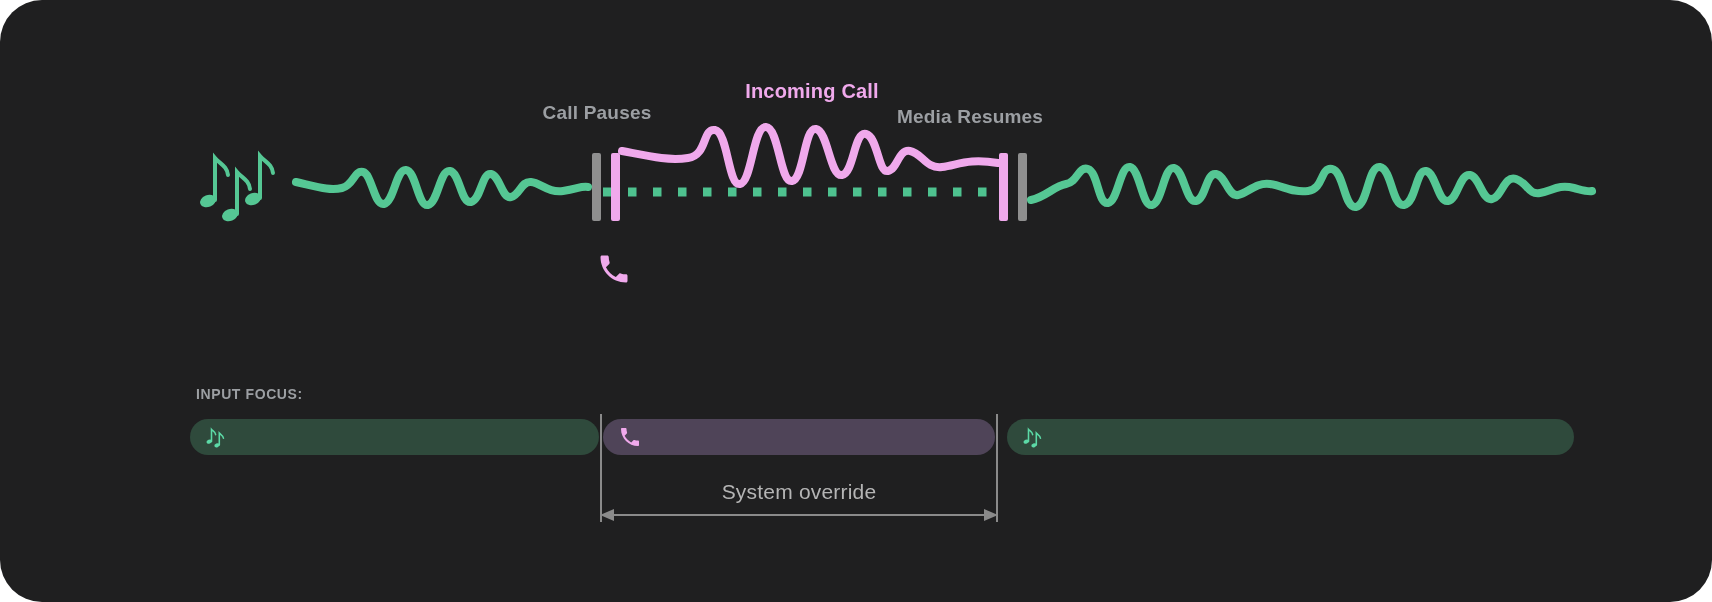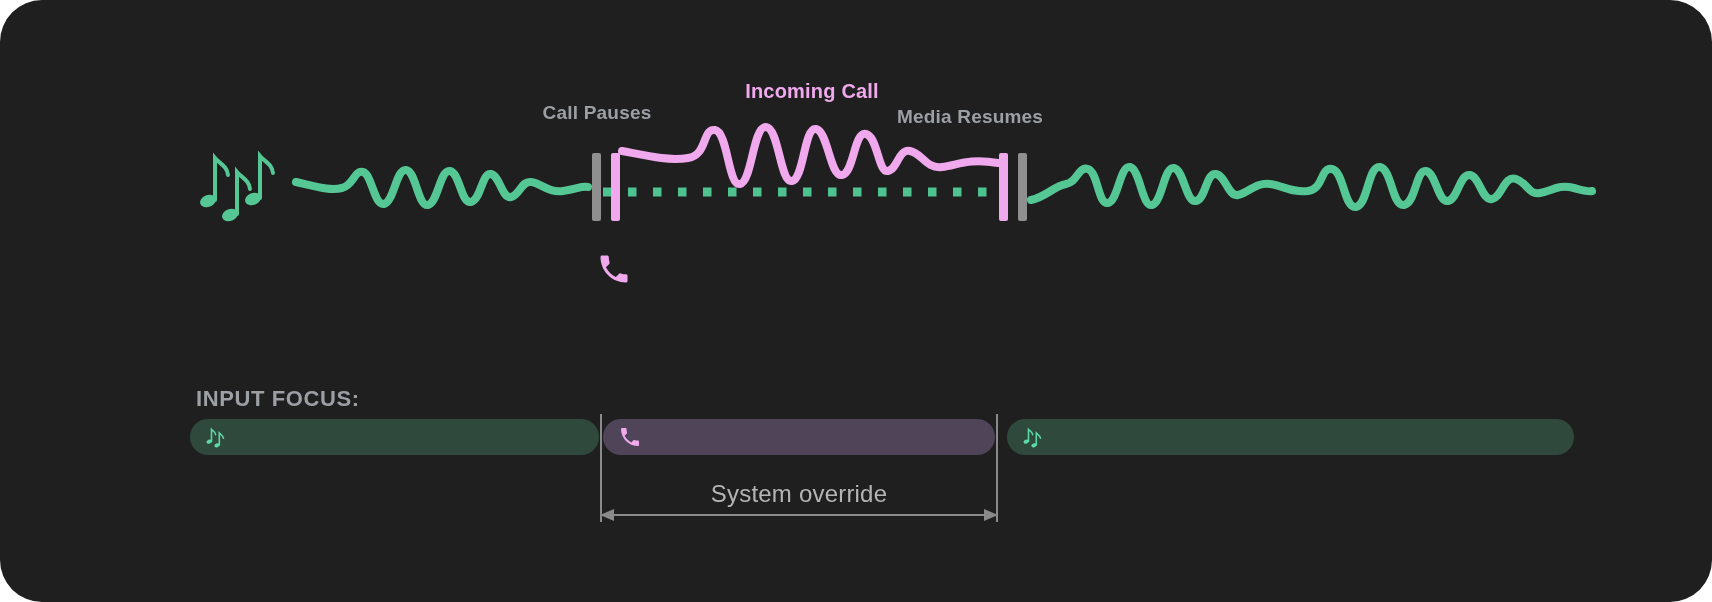--- a/index.html
+++ b/index.html
@@ -17,36 +17,36 @@
   }
   .tl-label.pink{color:var(--c-pink,#f0a9ec);font-size:20px;font-weight:700;}
   .wave-svg{position:absolute;left:0;top:0;}
   .pause-bar{position:absolute;width:9px;height:68px;top:153px;border-radius:2px;}
   .pause-bar.gray{background:var(--c-gray_bar,#8f8f8f);}
   .pause-bar.pink{background:var(--c-pink,#f0a9ec);}
   
   .if-heading{
     position:absolute;left:196px;top:386px;
     color:var(--c-text_gray,#9c9fa3);
-    font-size:22px;font-weight:700;letter-spacing:.6px;
+    font-size:14px;font-weight:700;letter-spacing:.6px;
   }
   .focus-seg{
     position:absolute;top:419px;height:36px;border-radius:18px;
     display:flex;align-items:center;padding-left:15px;box-sizing:border-box;
   }
   .focus-seg.media{background:var(--c-green_dark,#2f4a3c);}
   .focus-seg.call{background:var(--c-purple,#4f4458);}
   .guide-line{
     position:absolute;top:414px;width:1.5px;height:108px;
     background:var(--c-arrow,#808080);
   }
   .override-label{
     position:absolute;transform:translateX(-50%);
     color:var(--c-text_light,#b5b5b5);
-    font-size:24px;font-weight:400;letter-spacing:.2px;white-space:nowrap;
+    font-size:21px;font-weight:400;letter-spacing:.2px;white-space:nowrap;
   }
 </style>
 </head>
 <body>
 
 <div class="canvas">
 
   <div class="tl-label" style="left:597px;top:102px;">Call Pauses</div>
   <div class="tl-label pink" style="left:812px;top:80px;">Incoming Call</div>
   <div class="tl-label" style="left:970px;top:106px;">Media Resumes</div>

